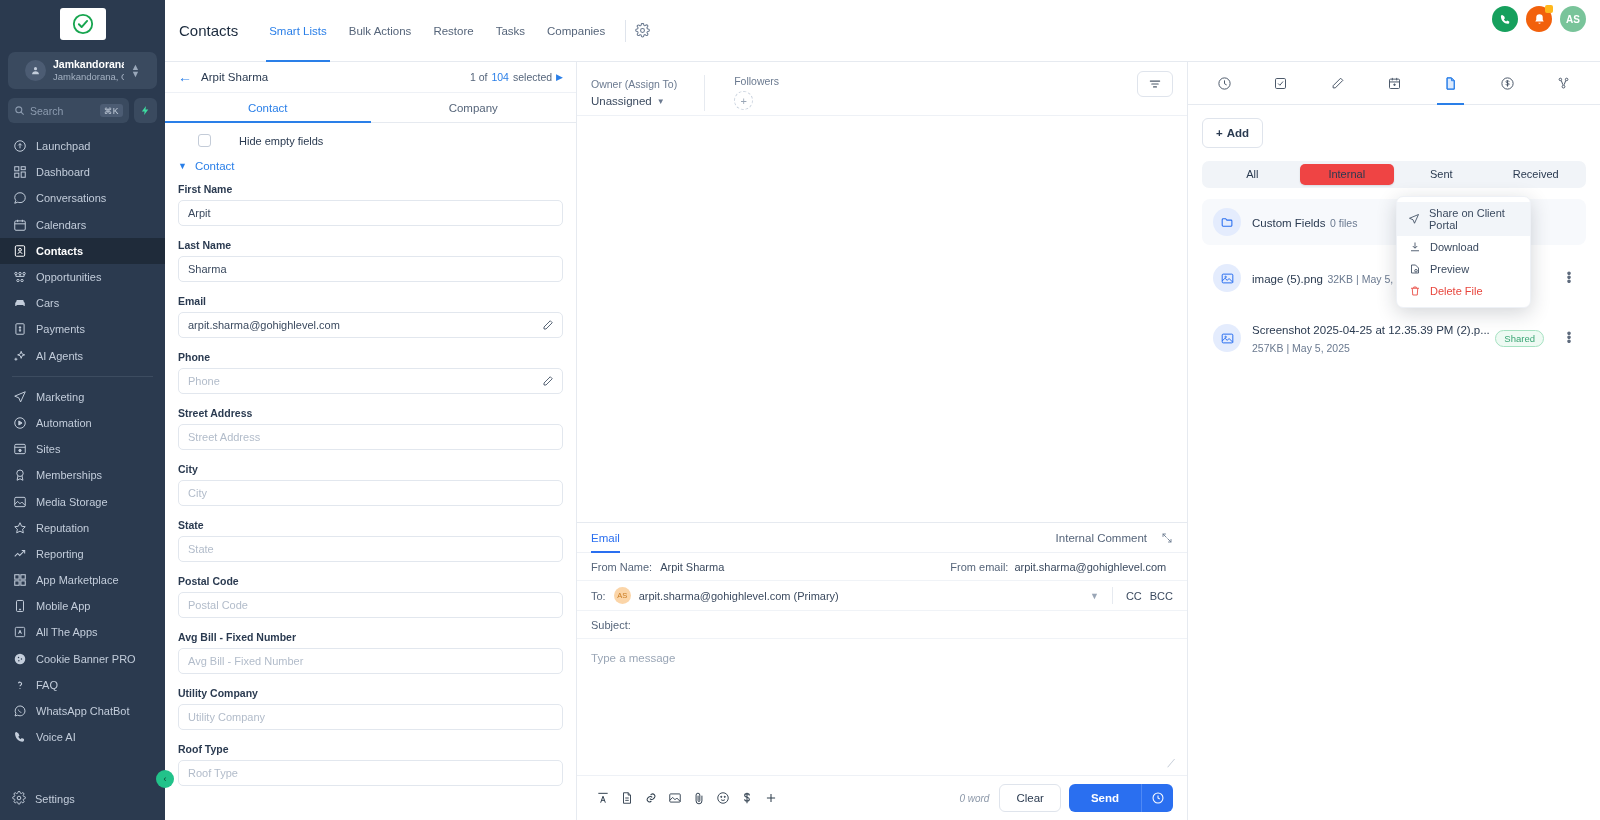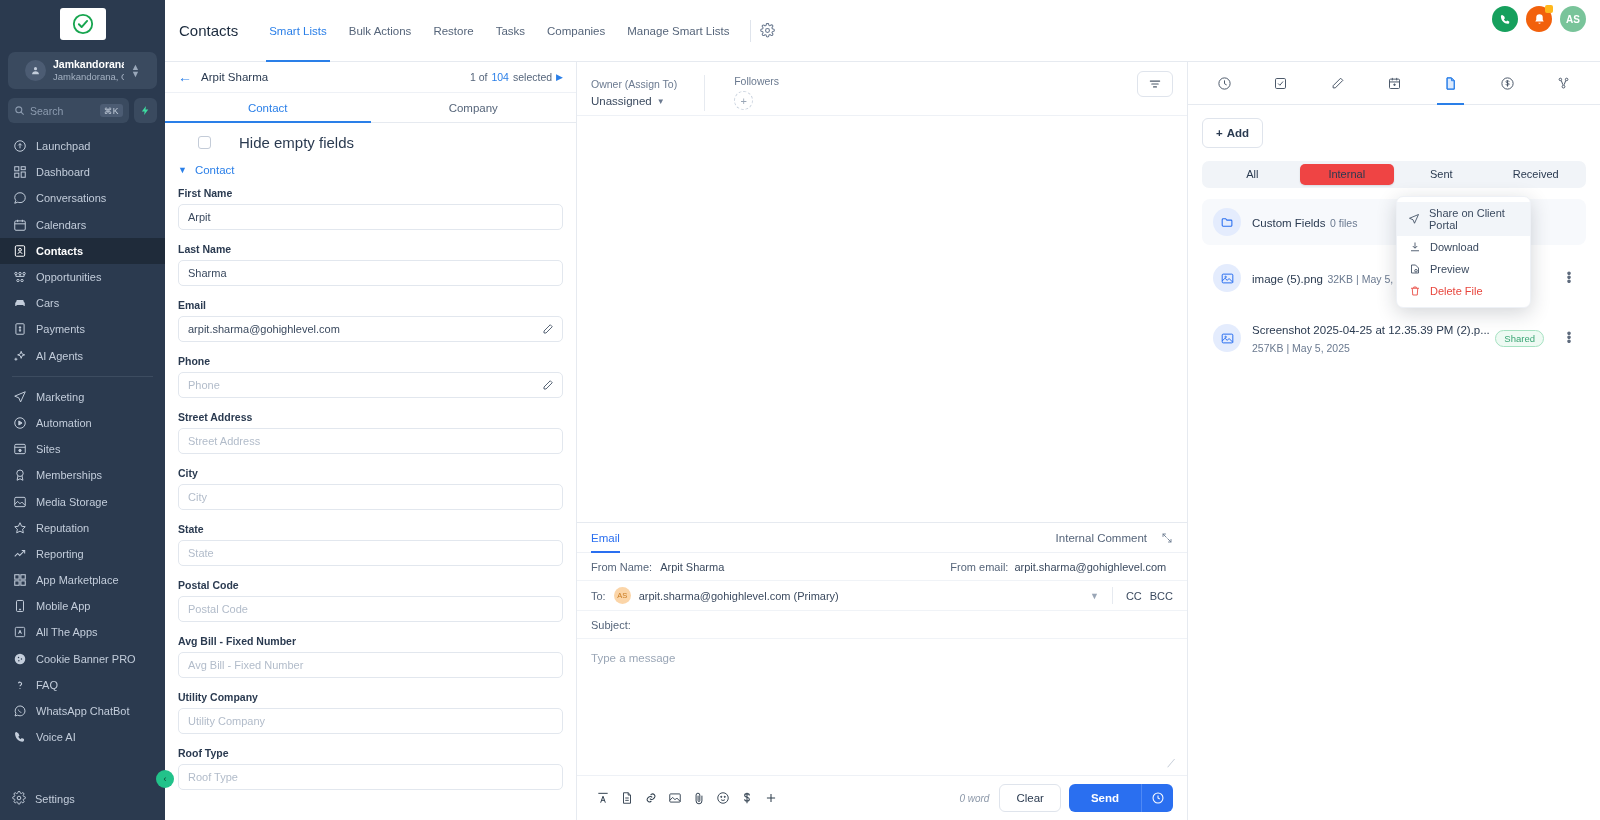--- a/index.html
+++ b/index.html
@@ -126,21 +126,21 @@
     padding: 9px 0 8px; cursor: pointer; position: relative;
   }
   .cp-tab.active { color: #2a7fe8; }
   .cp-tab.active::after {
     content:""; position:absolute; left:0; right:0; bottom:-1px; height:2px; background:#2a7fe8;
   }
 
   .cp-scroll { flex: 1; overflow: hidden; padding: 11px 13px 0; }
   .hide-empty { display: flex; align-items: center; gap: 8px; margin-bottom: 13px; cursor: pointer; }
   .cbox { width: 13px; height: 13px; border: 1.3px solid #c4ccd8; border-radius: 3px; }
-  .hide-empty span { font-size: 15px; color: #2a3a50; margin-left: 20px; }
+  .hide-empty span { font-size: 11px; color: #2a3a50; margin-left: 20px; }
 
   .sec-head { display: flex; align-items: center; gap: 8px; margin-bottom: 11px; cursor: pointer; }
   .sec-head .chev { color: #2a7fe8; font-size: 9px; }
   .sec-head .lbl { color: #2a7fe8; font-size: 11.5px; }
 
   .field { margin-bottom: 13px; }
   .field label { display: block; font-size: 10.5px; color: #2a3a50; font-weight: bold; margin-bottom: 5px; }
   .inp {
     height: 26px; border: 1px solid #e2e7ee; border-radius: 5px; background: #fff;
     display: flex; align-items: center; padding: 0 9px; font-size: 11px; color: #3b4a5f;
@@ -575,23 +575,20 @@
             <span>Bulk Actions</span>
           </div>
         <div class="ttab">
             <span>Restore</span>
           </div>
         <div class="ttab">
             <span>Tasks</span>
           </div>
         <div class="ttab">
             <span>Companies</span>
-          </div>
-        <div class="ttab">
-            <span>Manage Smart Lists</span>
           </div>
         <div class="ttab-div"></div>
         <div class="gear-top">
           <svg width="15" height="15" viewBox="0 0 24 24" fill="none" stroke="#6b7a90" stroke-width="1.7">
               <circle cx="12" cy="12" r="3.1"></circle>
               <path d="M19.4 14.5a1.6 1.6 0 00.3 1.8l.1.1a2 2 0 11-2.8 2.8l-.1-.1a1.6 1.6 0 00-1.8-.3 1.6 1.6 0 00-1 1.5v.2a2 2 0 11-4 0v-.1a1.6 1.6 0 00-1-1.5 1.6 1.6 0 00-1.8.3l-.1.1a2 2 0 11-2.8-2.8l.1-.1a1.6 1.6 0 00.3-1.8 1.6 1.6 0 00-1.5-1h-.2a2 2 0 010-4h.1a1.6 1.6 0 001.5-1 1.6 1.6 0 00-.3-1.8l-.1-.1a2 2 0 112.8-2.8l.1.1a1.6 1.6 0 001.8.3 1.6 1.6 0 001-1.5v-.2a2 2 0 014 0v.1a1.6 1.6 0 001 1.5 1.6 1.6 0 001.8-.3l.1-.1a2 2 0 112.8 2.8l-.1.1a1.6 1.6 0 00-.3 1.8 1.6 1.6 0 001.5 1h.2a2 2 0 010 4h-.1a1.6 1.6 0 00-1.5 1z"></path>
             </svg>
         </div>
       </div>
 

